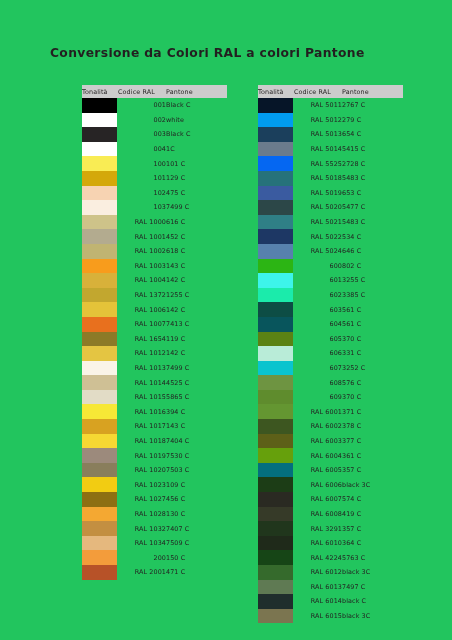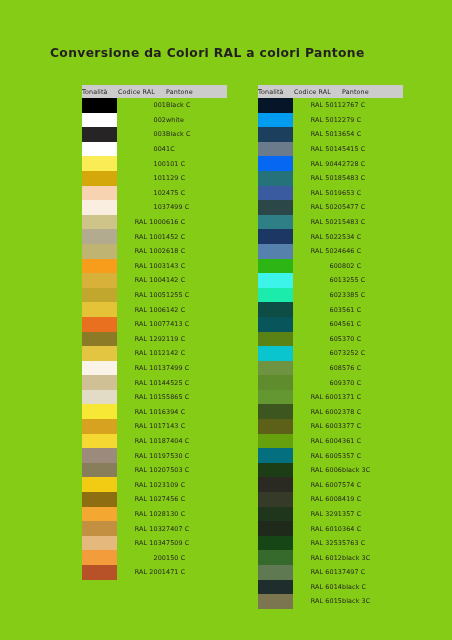--- a/index.html
+++ b/index.html
@@ -10,21 +10,21 @@
     width: 452px;
     height: 640px;
     background: #ffffff;
     font-family: "DejaVu Sans", "Liberation Sans", sans-serif;
     overflow: hidden;
     position: relative;
   }
   #page {
     position: absolute;
     inset: 0;
-    background: #84cc16;
+    background: #22c55e;
   }
   .page-title {
     position: absolute;
     left: 50px;
     top: 46px;
     font-size: 12.3px;
     font-weight: bold;
     letter-spacing: 0.35px;
     color: #231f20;
     white-space: nowrap;
@@ -196,42 +196,42 @@
             <td class="swatch-cell">
               <span class="swatch" style="background: rgb(216, 177, 58);"></span>
             </td>
             <td class="code-cell">RAL 1004</td>
             <td class="pantone-cell">142 C</td>
           </tr>
           <tr>
             <td class="swatch-cell">
               <span class="swatch" style="background: rgb(194, 167, 47);"></span>
             </td>
-            <td class="code-cell">RAL 1005</td>
+            <td class="code-cell">RAL 1372</td>
             <td class="pantone-cell">1255 C</td>
           </tr>
           <tr>
             <td class="swatch-cell">
               <span class="swatch" style="background: rgb(228, 195, 57);"></span>
             </td>
             <td class="code-cell">RAL 1006</td>
             <td class="pantone-cell">142 C</td>
           </tr>
           <tr>
             <td class="swatch-cell">
               <span class="swatch" style="background: rgb(232, 112, 30);"></span>
             </td>
             <td class="code-cell">RAL 1007</td>
             <td class="pantone-cell">7413 C</td>
           </tr>
           <tr>
             <td class="swatch-cell">
               <span class="swatch" style="background: rgb(140, 122, 39);"></span>
             </td>
-            <td class="code-cell">RAL 1292</td>
+            <td class="code-cell">RAL 1654</td>
             <td class="pantone-cell">119 C</td>
           </tr>
           <tr>
             <td class="swatch-cell">
               <span class="swatch" style="background: rgb(228, 197, 66);"></span>
             </td>
             <td class="code-cell">RAL 1012</td>
             <td class="pantone-cell">142 C</td>
           </tr>
           <tr>
@@ -376,21 +376,21 @@
             <td class="swatch-cell">
               <span class="swatch" style="background: rgb(107, 123, 140);"></span>
             </td>
             <td class="code-cell">RAL 5014</td>
             <td class="pantone-cell">5415 C</td>
           </tr>
           <tr>
             <td class="swatch-cell">
               <span class="swatch" style="background: rgb(5, 103, 242);"></span>
             </td>
-            <td class="code-cell">RAL 9044</td>
+            <td class="code-cell">RAL 5525</td>
             <td class="pantone-cell">2728 C</td>
           </tr>
           <tr>
             <td class="swatch-cell">
               <span class="swatch" style="background: rgb(38, 114, 122);"></span>
             </td>
             <td class="code-cell">RAL 5018</td>
             <td class="pantone-cell">5483 C</td>
           </tr>
           <tr>
@@ -465,20 +465,27 @@
           </tr>
           <tr>
             <td class="swatch-cell">
               <span class="swatch" style="background: rgb(90, 130, 20);"></span>
             </td>
             <td class="code-cell">605</td>
             <td class="pantone-cell">370 C</td>
           </tr>
           <tr>
             <td class="swatch-cell">
+              <span class="swatch" style="background: rgb(185, 236, 216);"></span>
+            </td>
+            <td class="code-cell">606</td>
+            <td class="pantone-cell">331 C</td>
+          </tr>
+          <tr>
+            <td class="swatch-cell">
               <span class="swatch" style="background: rgb(10, 196, 206);"></span>
             </td>
             <td class="code-cell">607</td>
             <td class="pantone-cell">3252 C</td>
           </tr>
           <tr>
             <td class="swatch-cell">
               <span class="swatch" style="background: rgb(110, 148, 65);"></span>
             </td>
             <td class="code-cell">608</td>
@@ -558,21 +565,21 @@
             <td class="swatch-cell">
               <span class="swatch" style="background: rgb(31, 42, 26);"></span>
             </td>
             <td class="code-cell">RAL 6010</td>
             <td class="pantone-cell">364 C</td>
           </tr>
           <tr>
             <td class="swatch-cell">
               <span class="swatch" style="background: rgb(22, 69, 22);"></span>
             </td>
-            <td class="code-cell">RAL 3253</td>
+            <td class="code-cell">RAL 4224</td>
             <td class="pantone-cell">5763 C</td>
           </tr>
           <tr>
             <td class="swatch-cell">
               <span class="swatch" style="background: rgb(53, 106, 44);"></span>
             </td>
             <td class="code-cell">RAL 6012</td>
             <td class="pantone-cell">black 3C</td>
           </tr>
           <tr>

